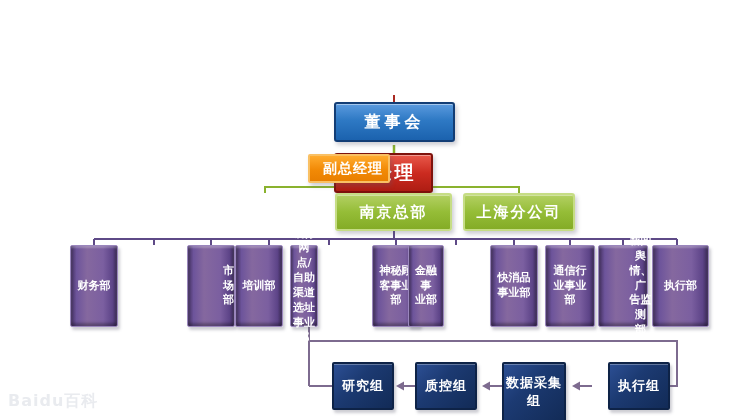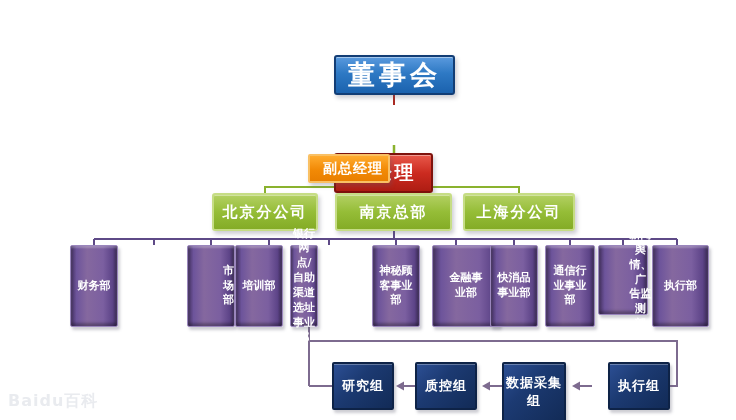--- a/index.html
+++ b/index.html
@@ -21,22 +21,23 @@
     color:#ffffff;
     box-sizing:border-box;
     border-radius:3px;
     white-space:pre-line;
     box-shadow:2px 3px 4px rgba(90,90,110,0.30);
     line-height:1.35;
   }
   .blue{
     background:linear-gradient(180deg,#5a9ade 0%,#2e79c4 45%,#1b62ae 100%);
     border:2px solid #123d75;
-    font-size:27px;font-weight:bold;letter-spacing:4px;
+    font-size:16px;font-weight:bold;letter-spacing:4px;
     box-shadow:inset 0 1px 0 rgba(255,255,255,.45),2px 3px 4px rgba(90,90,110,.3);
+    margin-top:47px;
   }
   .red{
     background:linear-gradient(180deg,#e8584a 0%,#cc2b20 50%,#ae1d13 100%);
     border:2px solid #7e120c;
     font-size:19px;font-weight:bold;letter-spacing:3px;
     box-shadow:inset 0 1px 0 rgba(255,255,255,.4),2px 3px 4px rgba(90,90,110,.3);
   }
   .orange{
     background:linear-gradient(180deg,#ffab2e 0%,#f28a06 55%,#e97f00 100%);
     border:2px solid #f9c064;
@@ -112,42 +113,41 @@
     <line x1="415" y1="386" x2="404" y2="386" stroke="#7d6b8f" stroke-width="2"></line>
     <polygon points="396,386 404,381.5 404,390.5" fill="#7d6b8f"></polygon>
   </svg>
 
   <div class="box blue" style="left:334px;top:55px;width:121px;height:40px;">董事会</div>
 
   <div class="box red" style="left:334px;top:105px;width:99px;height:40px;margin-top:48px;">总经理</div>
 
   <div class="box orange" style="left:308px;top:154px;width:82px;height:29px;padding-left:8px;">副总经理</div>
 
-  <div class="box green" style="left:212px;top:193px;width:106px;height:38px;">北京分公司</div>
   <div class="box green" style="left:335px;top:193px;width:117px;height:38px;">南京总部</div>
   <div class="box green" style="left:463px;top:193px;width:112px;height:38px;">上海分公司</div>
 
   <div class="box purple" style="left:70px;top:245px;width:48px;height:82px;">财务部</div>
   <div class="box purple" style="left:187px;top:245px;width:48px;height:82px;padding-left:36px;">市场部</div>
   <div class="box purple" style="left:235px;top:245px;width:48px;height:82px;">培训部</div>
   <div class="box purple" style="left:290px;top:245px;width:28px;height:82px;">银行网点/
 自助渠道
 选址事业
 部</div>
   <div class="box purple" style="left:372px;top:245px;width:48px;height:82px;">神秘顾
 客事业
 部</div>
-  <div class="box purple" style="left:432px;top:245px;width:68px;height:82px;">金融事
+  <div class="box purple" style="left:408px;top:245px;width:36px;height:82px;">金融事
 业部</div>
   <div class="box purple" style="left:490px;top:245px;width:48px;height:82px;">快消品
 事业部</div>
   <div class="box purple" style="left:545px;top:245px;width:50px;height:82px;">通信行
 业事业
 部</div>
-  <div class="box purple" style="left:598px;top:245px;width:50px;height:70px;padding-left:36px;">新闻舆
+  <div class="box purple" style="left:598px;top:245px;width:50px;height:82px;padding-left:36px;">新闻舆
 情、广
 告监测
 部</div>
   <div class="box purple" style="left:652px;top:245px;width:57px;height:82px;">执行部</div>
 
   <div class="box navy" style="left:332px;top:362px;width:62px;height:48px;">研究组</div>
   <div class="box navy" style="left:415px;top:362px;width:62px;height:48px;">质控组</div>
   <div class="box navy" style="left:502px;top:362px;width:64px;height:60px;">数据采集
 组</div>
   <div class="box navy" style="left:608px;top:362px;width:62px;height:48px;">执行组</div>

